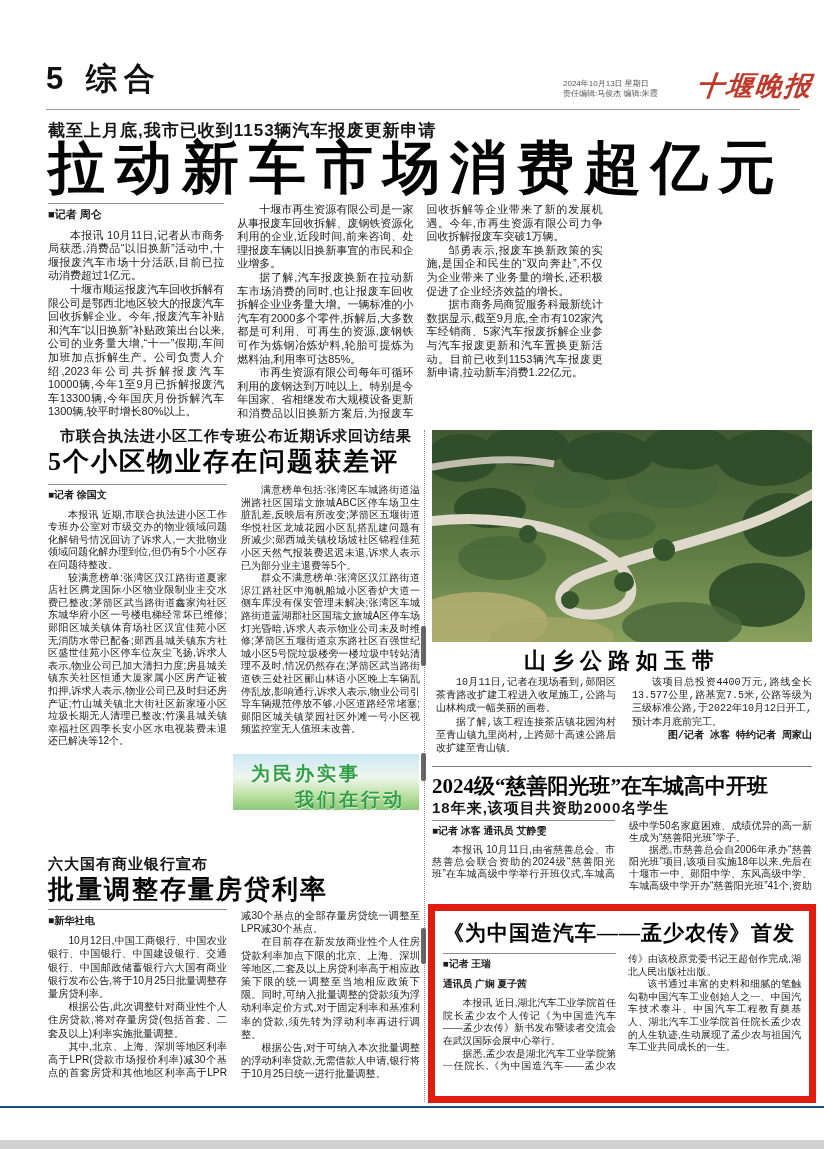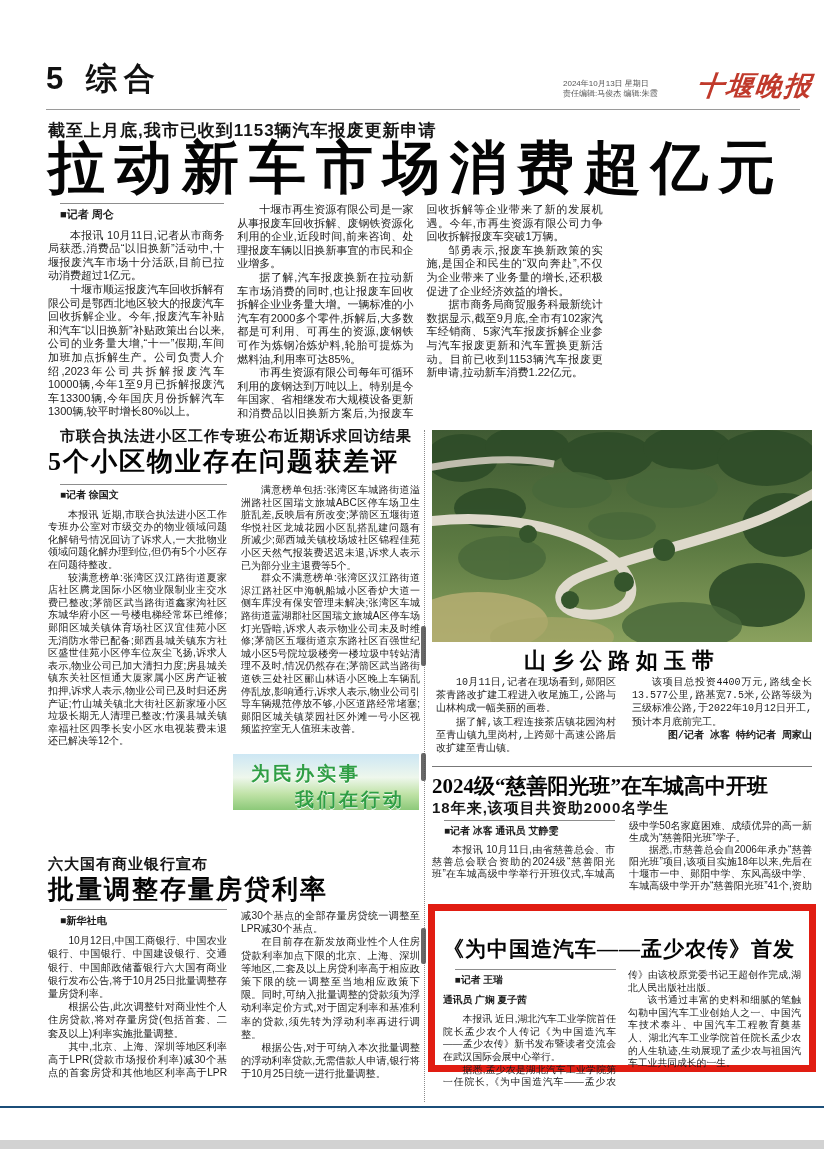--- a/index.html
+++ b/index.html
@@ -12,21 +12,21 @@
   .logo{left:697px;top:68px;font-size:27px;font-weight:700;color:#c0392b;
         font-family:"Liberation Serif", serif;font-style:italic;letter-spacing:2px;
         transform:skewX(-6deg);}
   .rule{background:#9a9a9a;height:1px;}
   
   .kicker{font-weight:600;color:#161616;letter-spacing:1px;white-space:nowrap;}
   .headline{font-family:"Liberation Serif", serif;font-weight:900;color:#050505;white-space:nowrap;text-align:center;}
   .body{text-align:justify;overflow:hidden;column-fill:auto;}
   .body p{margin:0;text-indent:2em;}
   .byline{font-weight:700;border-top:1px solid #8d8d8d;padding:4px 0 7px;text-indent:0;
-          break-inside:avoid;margin-left:12px;}
+          break-inside:avoid;}
   .byline2{font-weight:700;padding:0 0 7px;}
   
   .lead-kicker{left:48px;top:119px;font-size:17px;}
   .lead-headline{left:48px;top:138px;font-size:57px;letter-spacing:10px;line-height:60px;}
   .lead-body{left:48px;top:203px;width:744px;height:218px;column-count:4;column-gap:13px;
              font-size:11px;line-height:13.6px;}
   
   .comp-kicker{left:60px;top:427px;font-size:15px;}
   .comp-headline{left:48px;top:444px;font-size:26px;letter-spacing:2px;}
   .comp-body{left:48px;top:484px;width:372px;height:270px;column-count:2;column-gap:14px;
@@ -52,22 +52,22 @@
   .photo-caption{left:436px;top:676px;width:376px;height:82px;column-count:2;column-gap:16px;
                  font-size:10px;line-height:13.2px;font-family:Liberation Mono, monospace;color:#222;}
   .credit{text-indent:0 !important;text-align:right;font-weight:700;}
   
   .charity-rule{left:432px;top:766px;width:380px;background:#777;}
   .charity-headline{left:432px;top:772px;font-size:21px;letter-spacing:0;}
   .charity-subhead{left:432px;top:799px;font-size:15px;font-weight:600;}
   .charity-body{left:432px;top:820px;width:380px;height:83px;column-count:2;column-gap:14px;
                 font-size:10px;line-height:12px;}
   
-  .bookbox{left:428px;top:904px;width:388px;height:168px;border:7px solid #e11d12;
-           background:#fff;box-sizing:border-box;padding:20px 8px;}
+  .bookbox{left:428px;top:904px;width:388px;height:199px;border:7px solid #e11d12;
+           background:#fff;box-sizing:border-box;padding:4px 8px;}
   .book-headline{font-family:"Liberation Serif", serif;font-weight:900;font-size:21px;
                  letter-spacing:1px;color:#050505;margin:4px 0 6px;white-space:nowrap;}
   .book-body{column-count:2;column-gap:12px;height:132px;overflow:hidden;column-fill:auto;
              font-size:9.8px;line-height:12.6px;text-align:justify;}
   .book-body p{margin:0;text-indent:2em;}
   
   .blue-rule{left:0;top:1106px;width:824px;height:2px;background:#1b4e79;}
   .gray-strip{left:0;top:1140px;width:824px;height:9px;background:#d2d2d2;}
 </style>
 </head>

